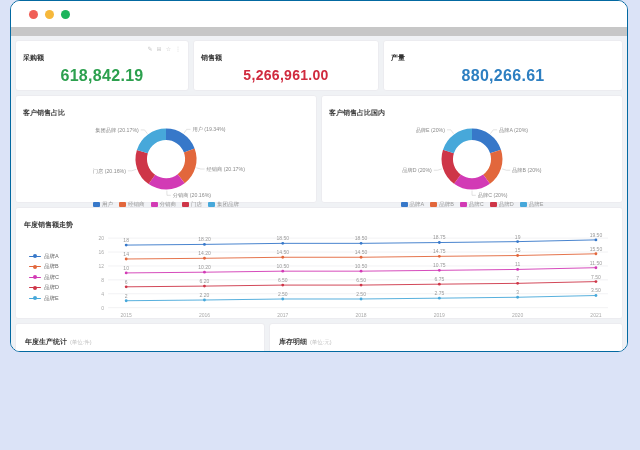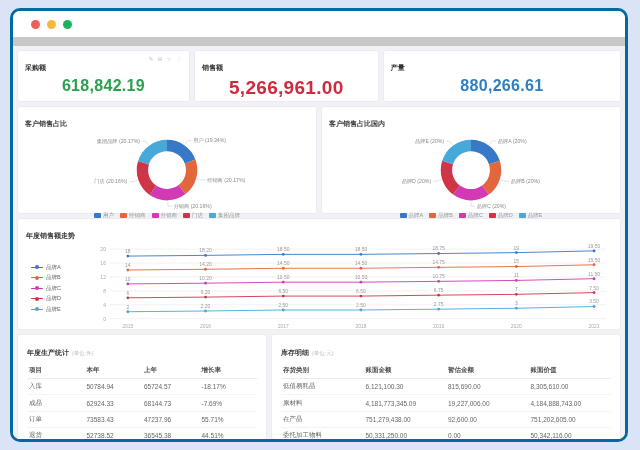--- a/index.html
+++ b/index.html
@@ -1,33 +1,33 @@
 <!DOCTYPE html>
 <html><head>
 <meta charset="utf-8">
 <style>
   * { box-sizing: border-box; }
   body { width:640px; height:450px; margin:0; background:#dbe3f7; overflow:hidden;
          font-family:"Liberation Sans","DejaVu Sans",sans-serif; }
-  .window { position:absolute; left:10px; top:8px; width:618px; height:434px;
-            background:#fff; border:3px solid #0369a1; border-radius:10px; overflow:hidden; }
+  .window { position:absolute; left:10px; top:0; width:618px; height:352px;
+            background:#fff; border:1px solid #0369a1; border-radius:10px; overflow:hidden; }
   .titlebar { height:26px; display:flex; align-items:center; padding-left:18px; gap:7px; background:#fff; }
   .dot { width:9px; height:9px; border-radius:50%; }
   .graybar { height:9px; background:#c7c7c7; }
   .content { position:absolute; left:0; right:0; top:35px; bottom:0; background:#f0f2f5;
              padding:4px; display:flex; flex-direction:column; gap:4px; }
   .card { background:#fff; border:1px solid #ececf0; border-radius:3px; }
 
   .row1 { display:flex; gap:4px; height:52px; }
   .kpi { position:relative; padding:5px 7px; }
   .kpi-title { font-size:7px; font-weight:bold; color:#333; }
   .kpi-actions { position:absolute; right:7px; top:4px; font-size:6px; color:#c8c8c8; display:flex; gap:4px; }
   .kpi-value { text-align:center; font-weight:bold; font-size:16px; margin-top:3px; letter-spacing:.3px; }
   .kpi.k1 { flex-basis:29%; } .kpi.k2 { flex-basis:31%; } .kpi.k3 { flex-basis:40%; }
-  .kpi.k2 .kpi-value { font-size:19px; }
+  .kpi.k2 .kpi-value { font-size:14px; }
 
   .row2 { display:flex; gap:4px; height:108px; }
   .row2 .card { flex:1; padding:5px 7px; position:relative; }
   .card-title { font-size:7px; font-weight:bold; color:#3c3c3c; }
   svg.donut { display:block; width:100%; height:84px; }
   .dlegend { display:flex; justify-content:center; gap:6px; margin-top:-2px; }
   .li { display:flex; align-items:center; gap:2px; }
   .sw { width:7px; height:4.5px; border-radius:1px; }
   .lt { font-size:5.5px; color:#999; }
 

